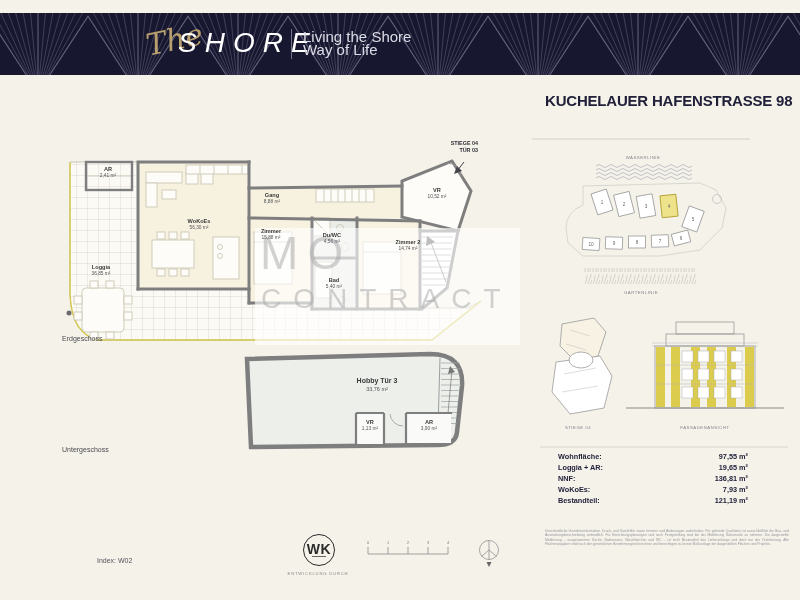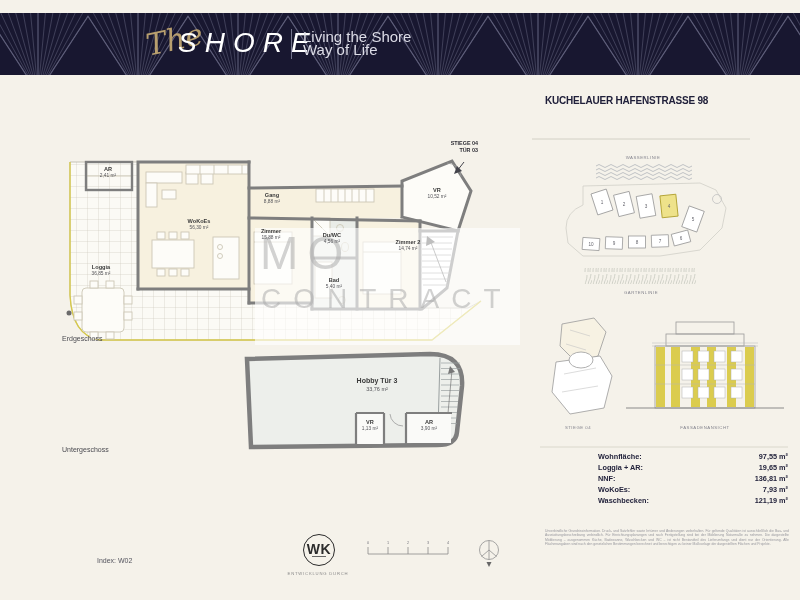--- a/index.html
+++ b/index.html
@@ -8,42 +8,42 @@
   
   .banner{position:absolute;left:0;top:13px;width:800px;height:62px;background:#181730;}
   .banner svg{position:absolute;inset:0;}
   .logo-script{position:absolute;left:146px;top:12px;font-family:"DejaVu Serif",serif;
       font-style:italic;font-size:30px;color:#b89f6e;transform:rotate(-12deg);line-height:1;}
   .logo-main{position:absolute;left:178px;top:16px;font-size:28px;letter-spacing:8px;
       color:#ffffff;font-weight:400;line-height:1;font-style:italic;}
   .banner-divider{position:absolute;left:291px;top:16px;width:1px;height:30px;background:#73738d;}
   .tagline{position:absolute;left:303px;top:17px;font-size:15px;line-height:13px;color:#dcdce6;}
   
-  .title-block{position:absolute;left:545px;top:93px;font-size:10px;font-weight:700;
+  .title-block{position:absolute;left:545px;top:93px;font-size:15px;font-weight:700;
       line-height:16.5px;letter-spacing:-0.2px;color:#20203a;text-align:center;}
   
   .gfx{position:absolute;left:0;top:0;z-index:1;}
   
   .watermark{position:absolute;left:255px;top:228px;width:265px;height:117px;z-index:2;
       background:rgba(255,255,255,0.62);overflow:hidden;}
   .wm1{font-size:46px;font-weight:300;letter-spacing:9px;color:rgba(165,165,165,0.5);
       margin:0 0 0 -64px;line-height:1.1;}
   .wm2{font-size:28px;font-weight:300;letter-spacing:12px;color:rgba(172,172,172,0.55);
       margin:6px 0 0 6px;line-height:1;}
   
   .lbl{position:absolute;z-index:3;text-align:center;transform:translateX(-50%);color:#3a3a3a;white-space:nowrap;}
   .lbl .rname{display:block;font-size:5.6px;font-weight:700;line-height:7px;}
   .lbl .rarea{display:block;font-size:4.8px;line-height:6px;color:#55555a;}
   .level-lbl{position:absolute;z-index:3;font-size:7px;color:#4a4a50;}
   .stair-lbl{position:absolute;z-index:3;left:440px;top:140px;width:38px;text-align:right;
       font-size:5.4px;font-weight:700;line-height:7px;color:#2c2c34;}
   .tiny-cap{position:absolute;z-index:3;transform:translateX(-50%);font-size:4.3px;
       letter-spacing:0.5px;color:#84848e;}
   
-  .summary{position:absolute;left:558px;top:452px;width:190px;z-index:3;margin-left:40px;}
+  .summary{position:absolute;left:558px;top:452px;width:190px;z-index:3;}
   .srow{display:flex;justify-content:space-between;font-size:7.3px;font-weight:700;
       line-height:10.9px;color:#23233c;}
   
   .index-lbl{position:absolute;left:97px;top:557px;font-size:7px;color:#55555f;z-index:3;}
   .wk-circle{position:absolute;left:303px;top:534px;width:30px;height:30px;border:1.5px solid #2b2b2b;
       border-radius:50%;z-index:3;display:flex;flex-direction:column;align-items:center;justify-content:center;}
   .wk-circle .wk{font-size:14px;font-weight:700;letter-spacing:0.5px;color:#2b2b2b;line-height:10px;}
   .wk-circle .wk-sub{width:14px;height:1px;background:#666;margin-top:2px;}
   .dev-lbl{position:absolute;left:318px;top:571px;transform:translateX(-50%);font-size:4.2px;
       letter-spacing:0.8px;color:#8a8a8a;z-index:3;white-space:nowrap;}
@@ -392,21 +392,21 @@
     </div>
     <div class="srow">
       <span>NNF:</span>
       <span>136,81 m²</span>
     </div>
     <div class="srow">
       <span>WoKoEs:</span>
       <span>7,93 m²</span>
     </div>
     <div class="srow">
-      <span>Waschbecken:</span>
+      <span>Bestandteil:</span>
       <span>121,19 m²</span>
     </div>
   </div>
 
   <div class="index-lbl">Index: W02</div>
   <div class="wk-circle">
     <span class="wk">WK</span>
     <span class="wk-sub"></span>
   </div>
   <div class="dev-lbl">ENTWICKLUNG DURCH</div>

